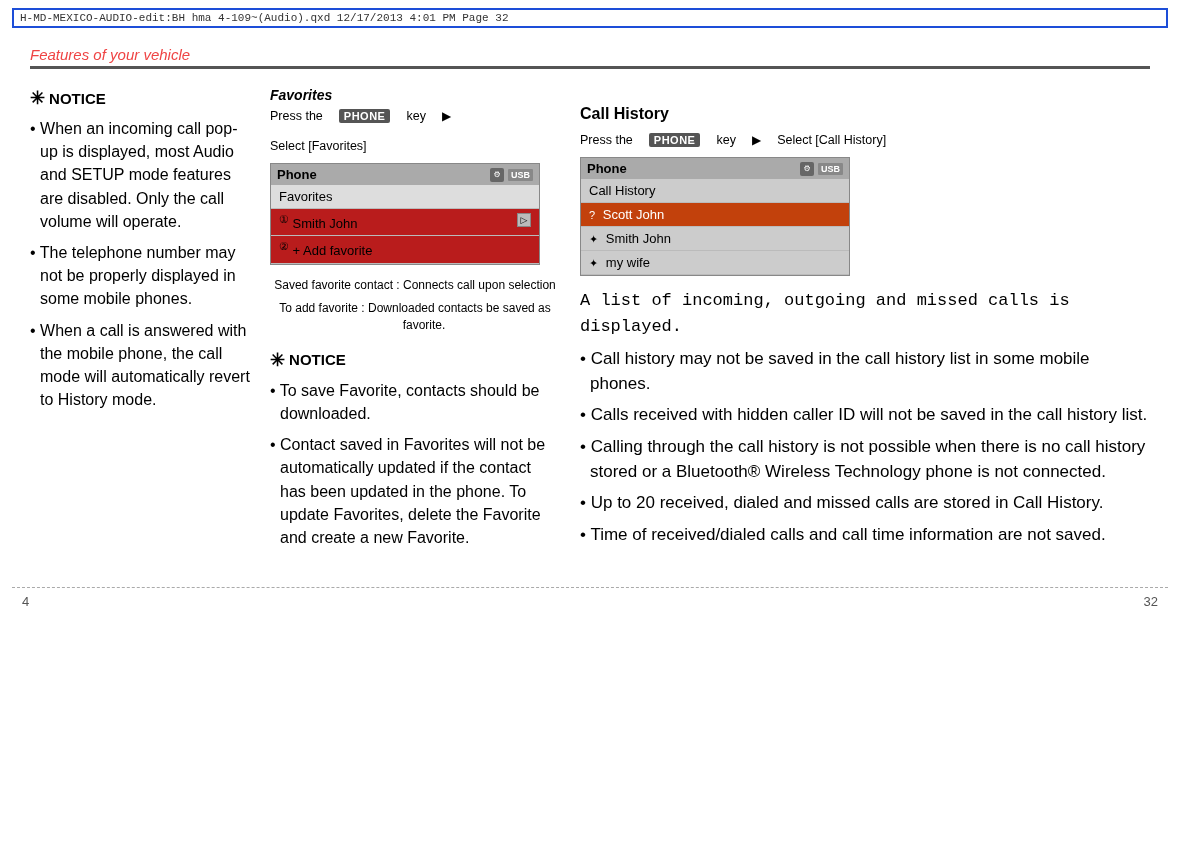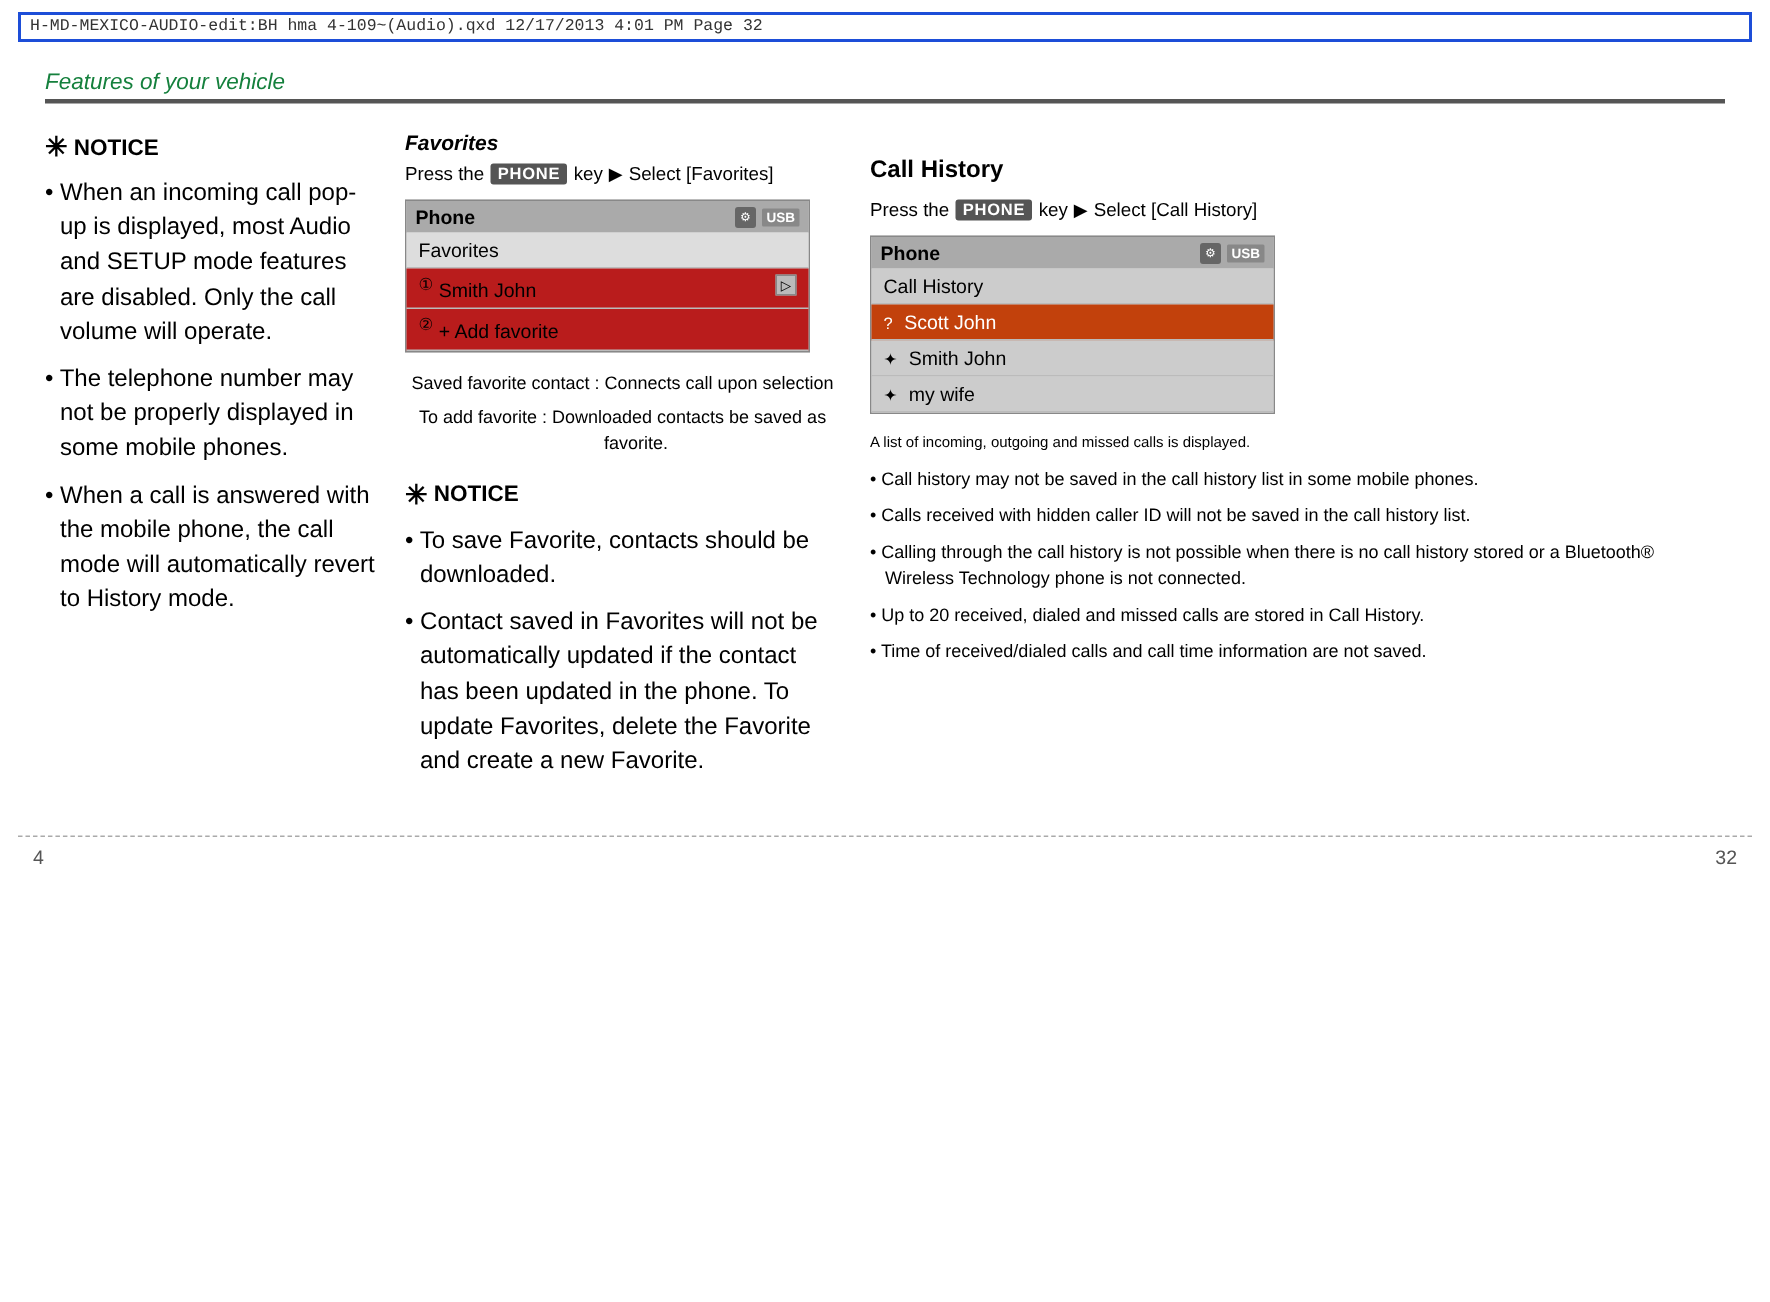--- a/index.html
+++ b/index.html
@@ -25,21 +25,21 @@
 
     
     .section-title-wrap {
       margin: 18px 30px 0 30px;
       border-bottom: 3px solid #555;
       padding-bottom: 3px;
     }
     .section-title {
       font-size: 15px;
       font-style: italic;
-      color: #15803d;
+      color: #ef4444;
     }
 
     
     .main-content {
       display: flex;
       margin: 18px 30px 0 30px;
       gap: 20px;
     }
 
     
@@ -95,21 +95,21 @@
       font-weight: bold;
       margin-bottom: 6px;
     }
 
     
     .instruction-line {
       font-size: 12.5px;
       margin-bottom: 10px;
       display: flex;
       align-items: center;
-      gap: 4px;
+      gap: 16px;
       flex-wrap: wrap;
     }
 
     
     .phone-badge {
       background: #555;
       color: #fff;
       font-size: 11px;
       font-weight: bold;
       padding: 1px 5px;
@@ -247,34 +247,35 @@
       font-size: 11px;
     }
 
     
     .info-list {
       list-style: none;
       padding: 0;
       margin-top: 8px;
     }
     .info-list li {
-      font-size: 12px;
+      font-size: 17px;
       line-height: 1.45;
       margin-bottom: 7px;
       padding-left: 10px;
       text-indent: -10px;
     }
     .info-list li::before {
       content: "• ";
     }
 
     .info-text {
-      font-size: 10px;
+      font-size: 17px;
       line-height: 1.5;
       margin-bottom: 6px;
+      font-family: Liberation Mono, monospace;
     }
 
     
     .footer {
       border-top: 1px dashed #aaa;
       margin: 30px 12px 0 12px;
       padding: 6px 10px;
       display: flex;
       justify-content: space-between;
       align-items: center;

